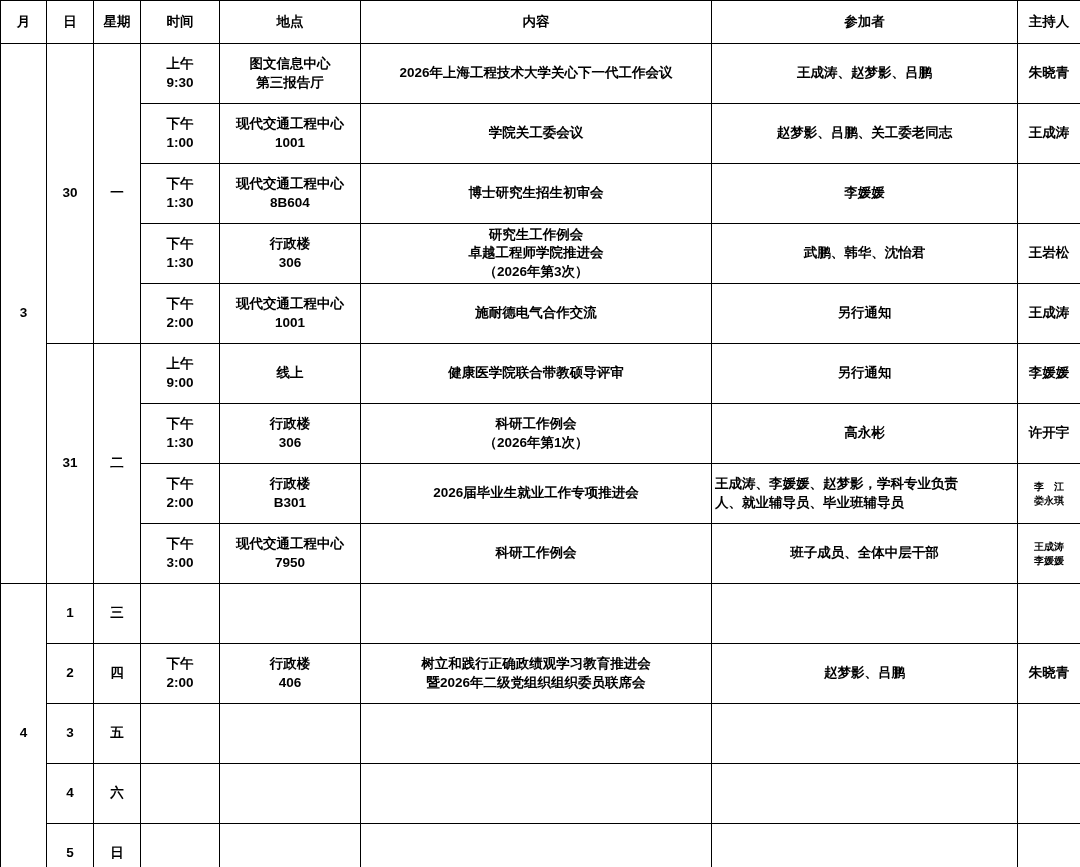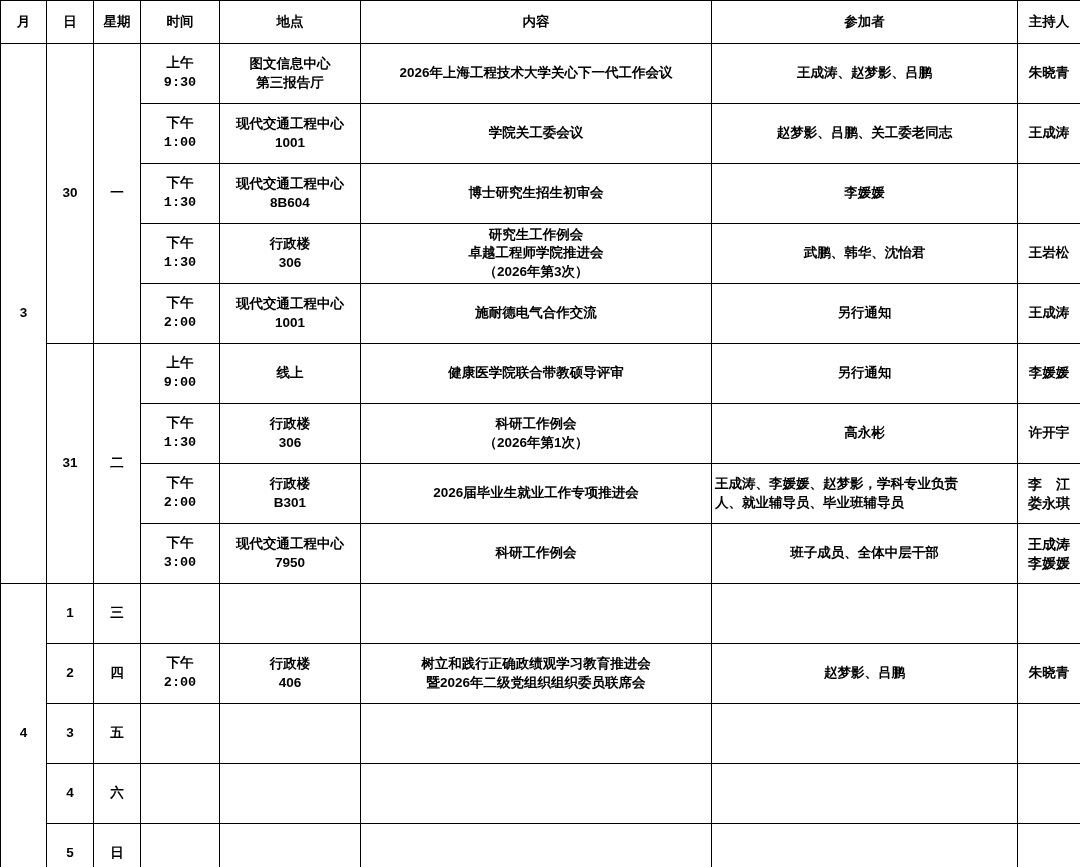--- a/index.html
+++ b/index.html
@@ -48,21 +48,20 @@
     font-size: 14px;
   }
   tbody td {
     height: 55px;
   }
   td.cell-month, td.cell-day, td.cell-week {
     font-size: 14px;
   }
   td.cell-time {
     font-size: 13px;
-    font-family: Liberation Mono, monospace;
   }
   td.cell-place {
     font-size: 13.5px;
   }
   td.cell-content {
     font-size: 13.5px;
   }
   td.cell-joiners {
     font-size: 13.5px;
     font-family: Liberation Serif, serif;
@@ -74,21 +73,21 @@
     height: 55px;
   }
   .line {
     display: block;
   }
   td.cell-joiners.wrap {
     text-align: left;
     line-height: 1.4;
   }
   td.cell-host.two-line {
-    font-size: 14px;
+    font-size: 10px;
     line-height: 1.35;
   }
 </style>
 </head>
 <body>
 
 <div id="schedule-wrap">
   <table class="schedule">
     <colgroup>
       <col class="c-month">

